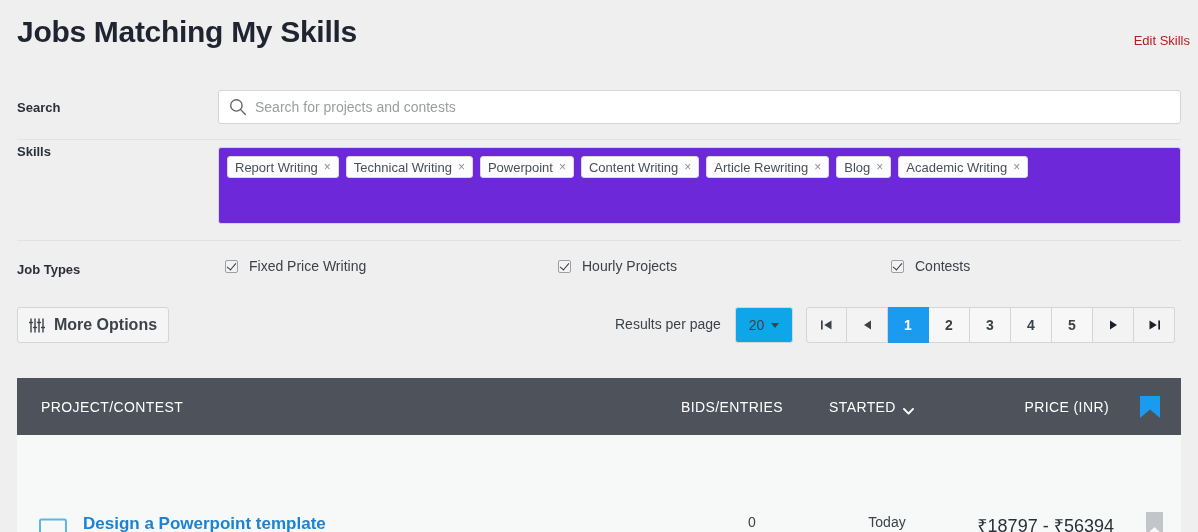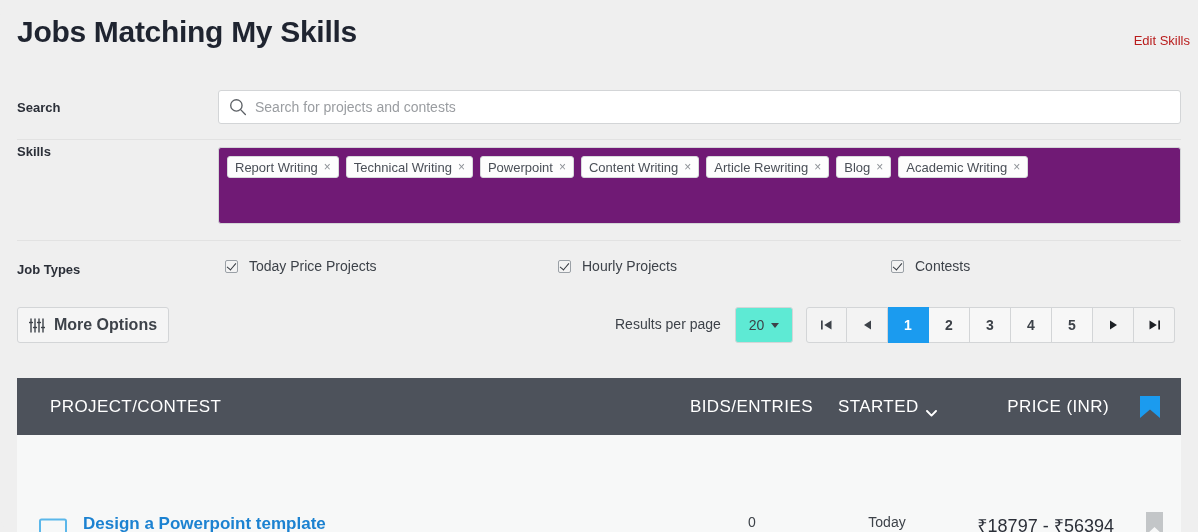--- a/index.html
+++ b/index.html
@@ -39,21 +39,21 @@
     display: flex; align-items: center;
   }
   .search-icon { margin-left: 10px; width: 18px; height: 18px; flex: none; display:block; }
   .search-placeholder {
     margin-left: 8px; font-size: 14px; color: #9a9da1;
   }
 
   .skills-box {
     position: absolute; left: 218px; top: 147px;
     width: 963px; height: 77px;
-    background: #701a75; border: 1px solid #d3d5d7; border-radius: 3px;
+    background: #6d28d9; border: 1px solid #d3d5d7; border-radius: 3px;
     padding: 8px 8px; display: flex; flex-wrap: wrap; align-content: flex-start;
   }
   .skill-tag {
     display: inline-flex; align-items: center;
     height: 22px; margin: 0 7px 6px 0; padding: 0 7px;
     background: #fdfdfd; border: 1px solid #d7d9db; border-radius: 3px;
     font-size: 13px; color: #4a4f57; white-space: nowrap; cursor: default;
   }
   .skill-x {
     margin-left: 6px; font-size: 12px; color: #8d9196; cursor: pointer; line-height: 1;
@@ -78,21 +78,21 @@
     font-size: 16px; font-weight: bold; color: #3d4249;
     display: flex; align-items: center; justify-content: center; cursor: pointer;
   }
   .btn-more { left: 17px; top: 307px; width: 152px; gap: 9px; }
   .btn-clear { left: 181px; top: 307px; width: 117px; }
   .sliders-icon { width: 16px; height: 15px; display: block; }
 
   .rpp-label { position: absolute; left: 615px; top: 316px; font-size: 14px; color: #3d4249; }
   .rpp-select {
     position: absolute; left: 735px; top: 307px; width: 58px; height: 36px;
-    background: #5eead4; border: 1px solid #d3d5d7; border-radius: 3px;
+    background: #0ea5e9; border: 1px solid #d3d5d7; border-radius: 3px;
     display: flex; align-items: center; justify-content: center; gap: 7px;
     font-size: 14px; color: #3d4249; cursor: pointer;
   }
   .caret { width: 0; height: 0; border-left: 4px solid transparent; border-right: 4px solid transparent; border-top: 5px solid #3d4249; }
 
   .pager { position: absolute; left: 806px; top: 307px; height: 36px; display: flex; }
   .pg {
     min-width: 41px; height: 36px; padding: 0 6px;
     background: #f3f3f3; border: 1px solid #d3d5d7; border-left: none;
     display: flex; align-items: center; justify-content: center;
@@ -103,21 +103,21 @@
   .pg.num { background: #f7f7f7; font-weight: bold; }
   .pg.active { background: #1b9bef; border-color: #1b9bef; color: #fff; }
   .pg svg { display: block; }
 
   
   .table { position: absolute; left: 17px; top: 378px; width: 1164px; }
   .thead {
     height: 57px; background: #4d525b; color: #ffffff;
     display: flex; align-items: center; position: relative;
   }
-  .th { font-size: 17px; letter-spacing: 0.4px; position: absolute; margin-left: 9px; }
+  .th { font-size: 14px; letter-spacing: 0.4px; position: absolute; }
   .th-project { left: 24px; }
   .th-bids { left: 664px; }
   .th-started { left: 812px; display: flex; align-items: flex-end; gap: 7px; cursor: pointer; }
   .th-price { right: 72px; }
   .chev { width: 11px; height: 7px; display:block; }
   .bookmark-head { position: absolute; right: 20px; top: 18px; width: 22px; height: 23px; cursor: pointer; }
 
   .trow {
     position: relative; height: 99px; background: #f7f8f8;
     border-bottom: 1px solid #dfe0e2;
@@ -180,21 +180,21 @@
       <span>Academic Writing</span>
       <span class="skill-x">×</span>
     </span>
   </div>
   <div class="divider" style="top:240px;"></div>
 
   <div class="row-label" style="top:262px;">Job Types</div>
   <div class="jobtypes">
     <label class="jt-item" style="left:225px;">
       <span class="jt-box"></span>
-      <span>Today Price Projects</span>
+      <span>Fixed Price Writing</span>
     </label>
     <label class="jt-item" style="left:558px;">
       <span class="jt-box"></span>
       <span>Hourly Projects</span>
     </label>
     <label class="jt-item" style="left:891px;">
       <span class="jt-box"></span>
       <span>Contests</span>
     </label>
   </div>

